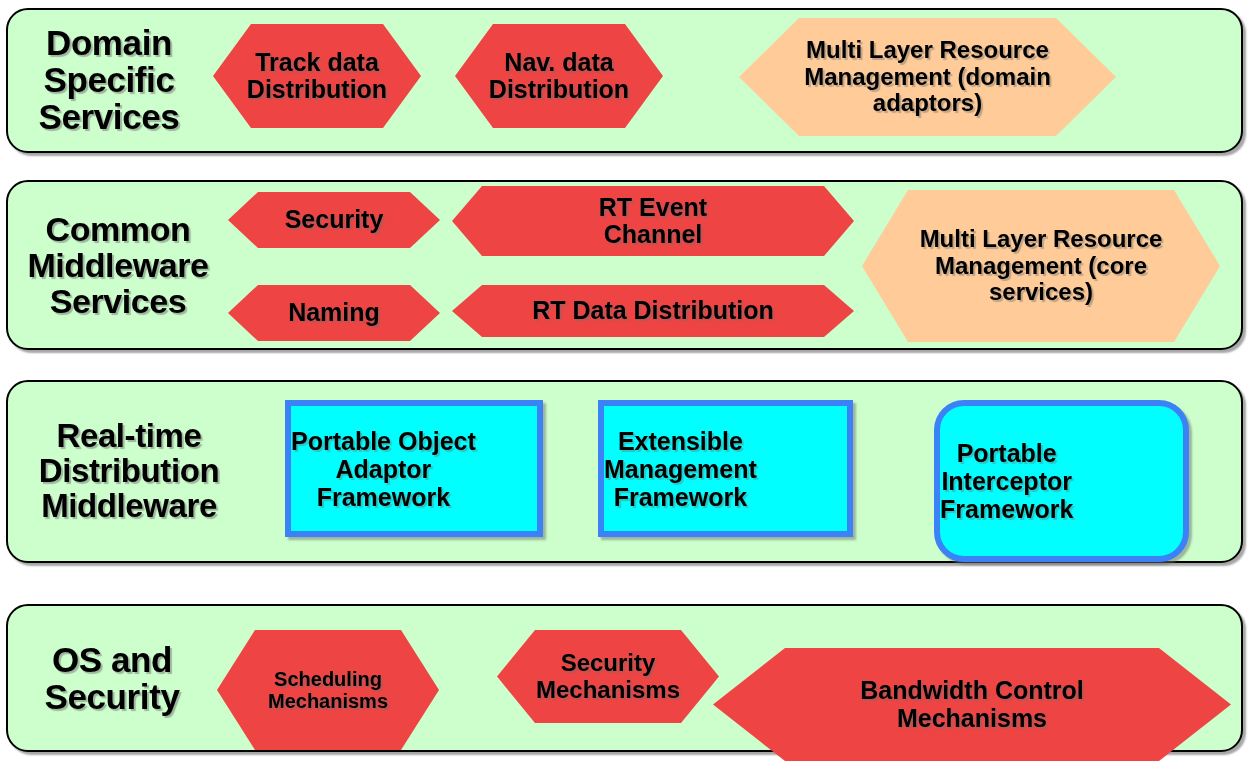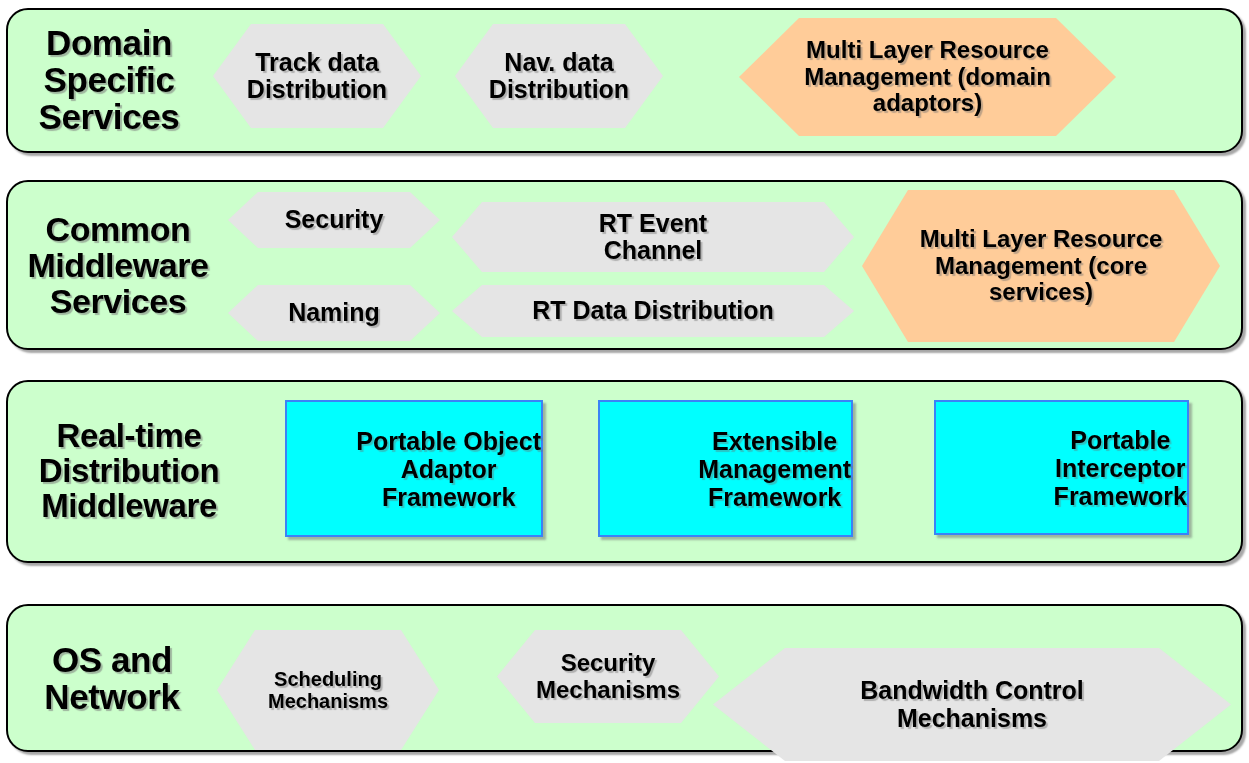--- a/index.html
+++ b/index.html
@@ -51,44 +51,44 @@
     align-items: center;
     justify-content: center;
     text-align: center;
     font-weight: bold;
     color: #000000;
     line-height: 1.1;
     white-space: pre-line;
     box-sizing: border-box;
     filter: drop-shadow(3px 3px 1px rgba(110,110,110,0.5));
   }
-  .hex-orange { background: #e5e5e5; }
+  .hex-orange { background: #ef4444; }
   .hex-peach  { background: #ffcc99; }
   .hex.notch-30 { clip-path: polygon(30px 0, calc(100% - 30px) 0, 100% 50%, calc(100% - 30px) 100%, 30px 100%, 0 50%); }
   .hex.notch-38 { clip-path: polygon(38px 0, calc(100% - 38px) 0, 100% 50%, calc(100% - 38px) 100%, 38px 100%, 0 50%); }
   .hex.notch-46 { clip-path: polygon(46px 0, calc(100% - 46px) 0, 100% 50%, calc(100% - 46px) 100%, 46px 100%, 0 50%); }
   .hex.notch-60 { clip-path: polygon(60px 0, calc(100% - 60px) 0, 100% 50%, calc(100% - 60px) 100%, 60px 100%, 0 50%); }
   .hex.notch-72 { clip-path: polygon(72px 0, calc(100% - 72px) 0, 100% 50%, calc(100% - 72px) 100%, 72px 100%, 0 50%); }
 
   .hex-text {
     display: block;
     white-space: pre-line;
     text-shadow: 2px 2px 1px rgba(110,110,110,0.45);
     padding: 0 4px;
   }
 
   
   .cyanbox {
     position: absolute;
     background: #00ffff;
-    border: 2px solid #3b82f6;
+    border: 6px solid #3b82f6;
     box-sizing: border-box;
     display: flex;
     align-items: center;
-    justify-content: flex-end;
+    justify-content: flex-start;
     text-align: center;
     font-weight: bold;
     color: #000000;
     line-height: 1.12;
     white-space: pre-line;
     box-shadow: 3px 3px 2px rgba(110,110,110,0.5);
   }
   .cyanbox span {
     display: block;
     white-space: pre-line;
@@ -125,21 +125,21 @@
   <div class="band" style="left:6px; top:180px; width:1237px; height:170px;"></div>
 
   <div class="band-label" style="left:12px; top:184px; width:212px; height:162px; font-size:34px; display:flex; align-items:center; justify-content:center;">Common
 Middleware
 Services</div>
 
   <div class="hex hex-orange notch-30" style="left:228px; top:192px; width:212px; height:56px; font-size:25px;">
     <span class="hex-text">Security</span>
   </div>
 
-  <div class="hex hex-orange notch-30" style="left:452px; top:186px; width:402px; height:70px; font-size:25px;margin-top:16px;">
+  <div class="hex hex-orange notch-30" style="left:452px; top:186px; width:402px; height:70px; font-size:25px;">
     <span class="hex-text">RT Event
 Channel</span>
   </div>
 
   <div class="hex hex-orange notch-30" style="left:228px; top:285px; width:212px; height:56px; font-size:25px;">
     <span class="hex-text">Naming</span>
   </div>
 
   <div class="hex hex-orange notch-30" style="left:452px; top:285px; width:402px; height:52px; font-size:25px;">
     <span class="hex-text">RT Data Distribution</span>
@@ -162,30 +162,30 @@
 Adaptor
 Framework</span>
   </div>
 
   <div class="cyanbox" style="left:598px; top:400px; width:255px; height:137px; font-size:25px;">
     <span>Extensible
 Management
 Framework</span>
   </div>
 
-  <div class="cyanbox" style="left:934px; top:400px; width:255px; height:135px; font-size:25px;">
+  <div class="cyanbox" style="left:934px; top:400px; width:255px; height:162px; font-size:25px;border-radius:30px;">
     <span>Portable
 Interceptor
 Framework</span>
   </div>
 
   <div class="band" style="left:6px; top:604px; width:1237px; height:148px;"></div>
 
   <div class="band-label" style="left:14px; top:608px; width:196px; height:140px; font-size:35px; display:flex; align-items:center; justify-content:center;">OS and
-Network</div>
+Security</div>
 
   <div class="hex hex-orange notch-38" style="left:217px; top:630px; width:222px; height:120px; font-size:20px;">
     <span class="hex-text">Scheduling
 Mechanisms</span>
   </div>
 
   <div class="hex hex-orange notch-38" style="left:497px; top:630px; width:222px; height:93px; font-size:24px;">
     <span class="hex-text">Security
 Mechanisms</span>
   </div>

